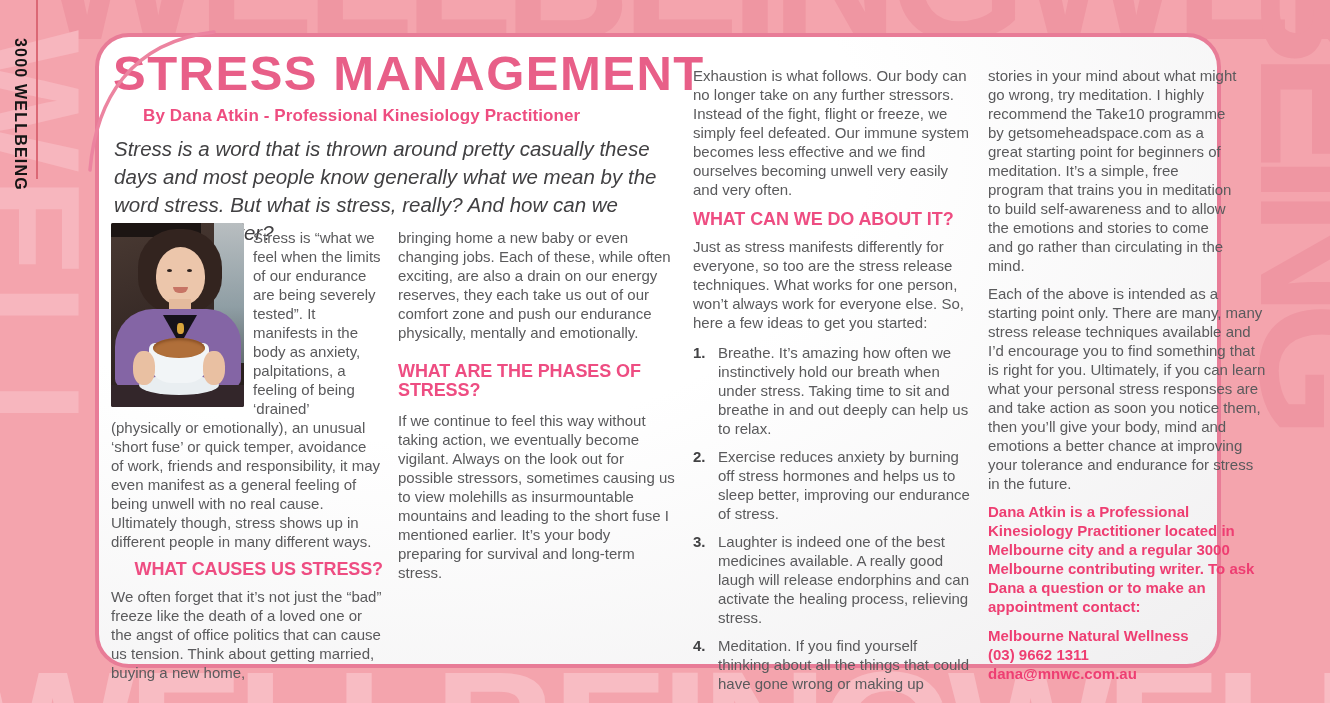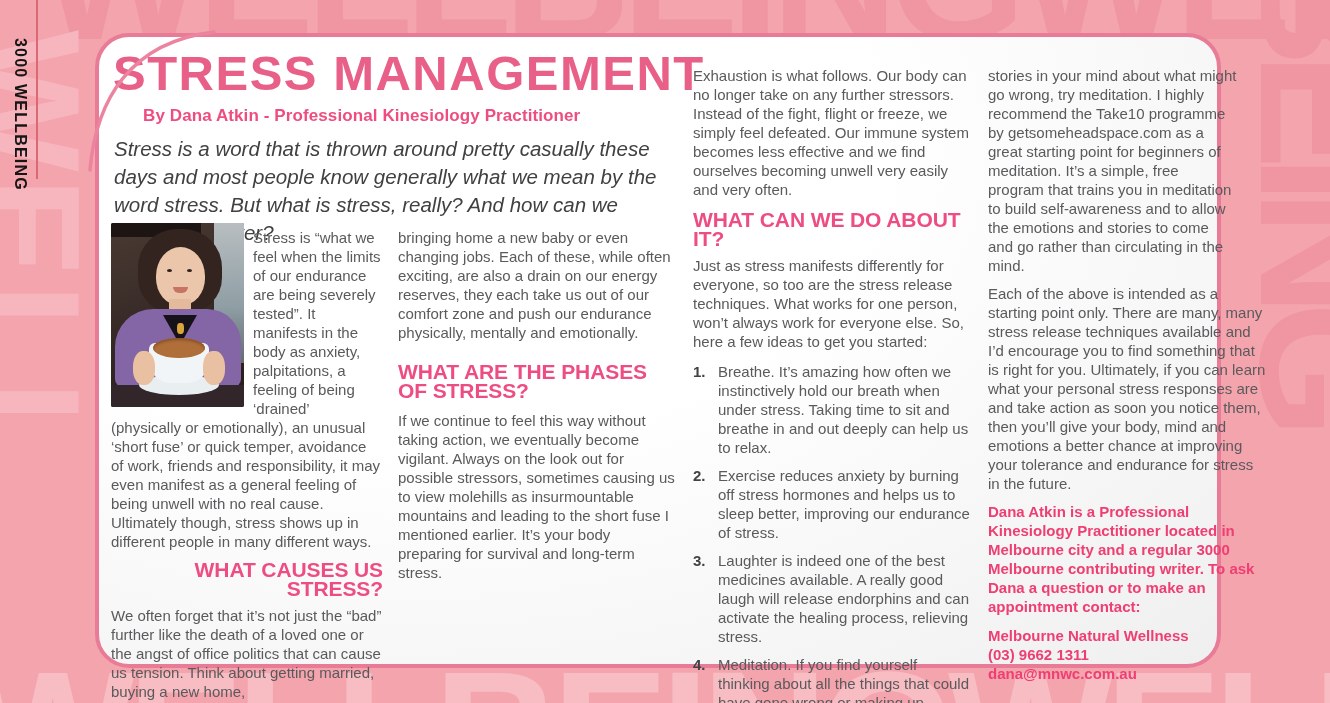--- a/index.html
+++ b/index.html
@@ -25,21 +25,21 @@
   .swoosh{position:absolute;left:88px;top:28px;z-index:3;pointer-events:none;}
 
   .title{position:absolute;left:14px;top:12px;font-size:49px;font-weight:bold;color:#e85f88;
     letter-spacing:1.5px;line-height:1;white-space:nowrap;}
   .byline{position:absolute;left:16px;top:69px;font-size:17px;font-weight:bold;color:#ee4d80;letter-spacing:0.1px;margin-left:28px;}
   .intro{position:absolute;left:15px;top:98px;width:578px;font-size:20.5px;font-style:italic;
     color:#414042;line-height:28px;}
 
   .col{position:absolute;width:278px;font-size:15px;line-height:19px;color:#5a5a5c;}
   .col p{margin:8px 0 9px 0;}
-  .sec{color:#ee4d82;font-size:21px;font-weight:bold;margin:2px 0 4px 0;letter-spacing:-0.1px;}
+  .sec{color:#ee4d82;font-size:18px;font-weight:bold;margin:2px 0 4px 0;letter-spacing:-0.1px;}
   .col1{left:12px;top:183px;width:272px;}
   .col2{left:299px;top:183px;}
   .col3{left:594px;top:21px;}
   .col4{left:889px;top:21px;}
 
   .tip{display:flex;margin-bottom:9px;}
   .tip .n{width:25px;flex:none;font-weight:bold;color:#424244;}
   .tip .t{flex:1;}
   .cont{margin-left:25px;width:250px;}
 
@@ -101,21 +101,21 @@
         <div class="ph ph-pendant"></div>
         <div class="ph ph-table"></div>
         <div class="ph ph-saucer"></div>
         <div class="ph ph-cup"></div>
         <div class="ph ph-coffee"></div>
         <div class="ph ph-hand-l"></div>
         <div class="ph ph-hand-r"></div>
       </div>
       <p>Stress is “what we feel when the limits of our endurance are being severely tested”. It manifests in the body as anxiety, palpitations, a feeling of being ‘drained’ (physically or emotionally), an unusual ‘short fuse’ or quick temper, avoidance of work, friends and responsibility, it may even manifest as a general feeling of being unwell with no real cause. Ultimately though, stress shows up in different people in many different ways.</p>
       <div class="sec" style="clear:left;margin-top:4px;text-align:right;">WHAT CAUSES US STRESS?</div>
-      <p>We often forget that it’s not just the “bad” further like the death of a loved one or the angst of office politics that can cause us tension. Think about getting married, buying a new home,</p>
+      <p>We often forget that it’s not just the “bad” freeze like the death of a loved one or the angst of office politics that can cause us tension. Think about getting married, buying a new home,</p>
     </div>
 
     <div class="col col2">
       <p>bringing home a new baby or even changing jobs. Each of these, while often exciting, are also a drain on our energy reserves, they each take us out of our comfort zone and push our endurance physically, mentally and emotionally.</p>
       <div class="sec" style="margin-top:20px;">WHAT ARE THE PHASES OF STRESS?</div>
       <p style="margin-top:11px;">If we continue to feel this way without taking action, we eventually become vigilant. Always on the look out for possible stressors, sometimes causing us to view molehills as insurmountable mountains and leading to the short fuse I mentioned earlier. It’s your body preparing for survival and long-term stress.</p>
     </div>
 
     <div class="col col3">
       <p>Exhaustion is what follows. Our body can no longer take on any further stressors. Instead of the fight, flight or freeze, we simply feel defeated. Our immune system becomes less effective and we find ourselves becoming unwell very easily and very often.</p>

